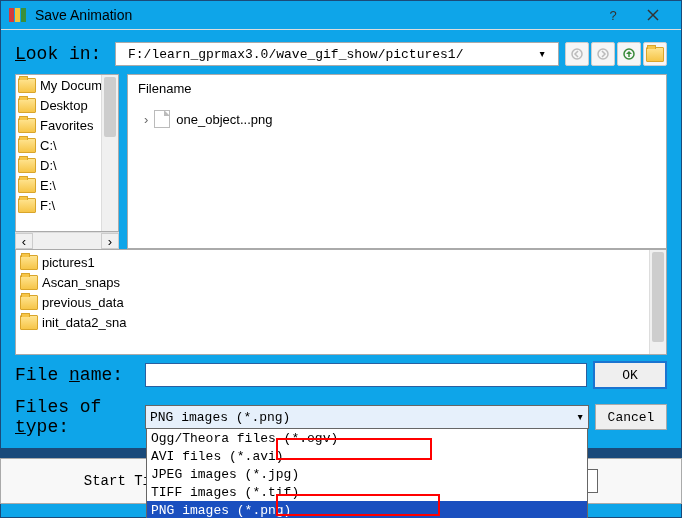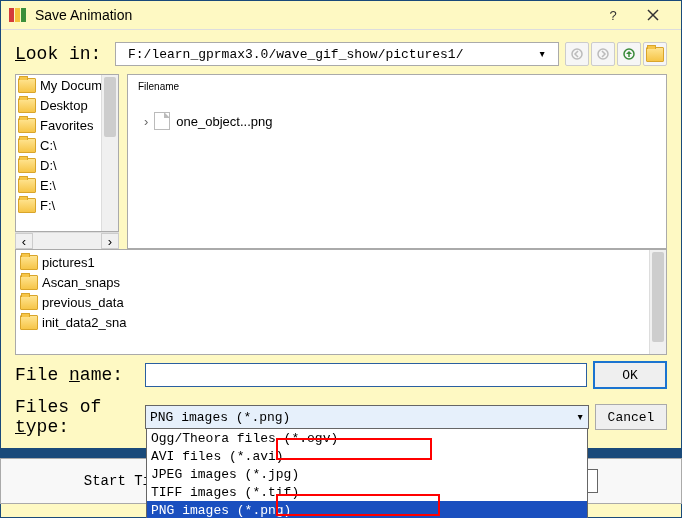--- a/index.html
+++ b/index.html
@@ -1,16 +1,16 @@
 <!DOCTYPE html>
 <html><head>
 <meta charset="utf-8">
 <style>
 body{margin:0;font-family:"Segoe UI",Arial,sans-serif;font-size:13px;background:#f0f0f0;width:682px;height:518px;position:relative;overflow:hidden}
-.w{background:#fef9c3;border:1px solid #1a4a7a;width:680px;height:516px;position:relative}
+.w{background:#0ea5e9;border:1px solid #1a4a7a;width:680px;height:516px;position:relative}
 .tb{height:28px;display:flex;align-items:center;padding:0 8px;border-bottom:1px solid #ddd}
 .tb svg{flex:0 0 auto}
 .tt{margin-left:8px;flex:1;font-size:14px}
 .tbtn{width:40px;height:28px;display:flex;align-items:center;justify-content:center;color:#333}
 .dlg{padding:12px 14px}
 .row{display:flex;align-items:center;margin-bottom:8px}
 .lbl{width:100px;font-family:"Courier New",monospace;font-size:18px}
 .path{flex:1;height:22px;border:1px solid #aaa;background:#fff;padding:0 12px;font-family:"Courier New",monospace;font-size:13px;display:flex;align-items:center;justify-content:space-between}
 .navicons{display:flex;gap:2px;margin-left:6px}
 .nbtn{width:22px;height:22px;border:1px solid #ccc;background:#f6f6f6;display:flex;align-items:center;justify-content:center;border-radius:2px}
@@ -19,21 +19,21 @@
 .lbox{flex:1;border:1px solid #aaa;background:#fff;overflow:hidden;position:relative}
 .fi{display:flex;align-items:center;height:20px;padding-left:2px;gap:4px;white-space:nowrap}
 .fold{width:16px;height:13px;background:linear-gradient(#ffe490,#f6c548);border:1px solid #d9a52a;border-radius:1px;position:relative}
 .fold:before{content:"";position:absolute;top:-3px;left:0;width:7px;height:3px;background:#f6c548;border:1px solid #d9a52a;border-bottom:0;border-radius:1px 1px 0 0}
 .sbh{height:16px;display:flex;border-top:1px solid #ddd}
 .sbh .ar{width:16px;background:#f0f0f0;border:1px solid #ccc;display:flex;align-items:center;justify-content:center}
 .sbh .tr{flex:1;background:#f0f0f0}
 .sbv{position:absolute;right:0;top:0;bottom:0;width:16px;background:#f0f0f0;border-left:1px solid #ddd}
 .sbv .th{position:absolute;left:2px;right:2px;top:2px;height:60px;background:#cdcdcd;border-radius:2px}
 .rp{flex:1;border:1px solid #aaa;background:#fff;padding:6px 10px}
-.hdr{font-size:10px;margin-bottom:20px}
+.hdr{font-size:13px;margin-bottom:14px}
 .fitem{display:flex;align-items:center;gap:6px;margin-left:6px}
 .fitem .chev{color:#666}
 .doc{width:14px;height:16px;background:#fff;border:1px solid #bbb;position:relative}
 .doc:before{content:"";position:absolute;right:-1px;top:-1px;border:3px solid transparent;border-left-color:#bbb;border-bottom-color:#bbb}
 .midlist{border:1px solid #aaa;background:#fff;height:100px;margin-top:0;padding:2px 2px;position:relative}
 .midlist .sbv{height:100%}
 .midlist .sbv .th{height:90px}
 .inp{flex:1;height:22px;border:1px solid #2a5fa0;background:#fff;padding:0 4px;font-family:"Courier New",monospace;font-size:13px}
 .btn{width:70px;height:24px;border:1px solid #aaa;background:#efefef;margin-left:6px;font-family:"Courier New",monospace;font-size:13px;display:flex;align-items:center;justify-content:center}
 .btn.ok{border:2px solid #1b74d0}

